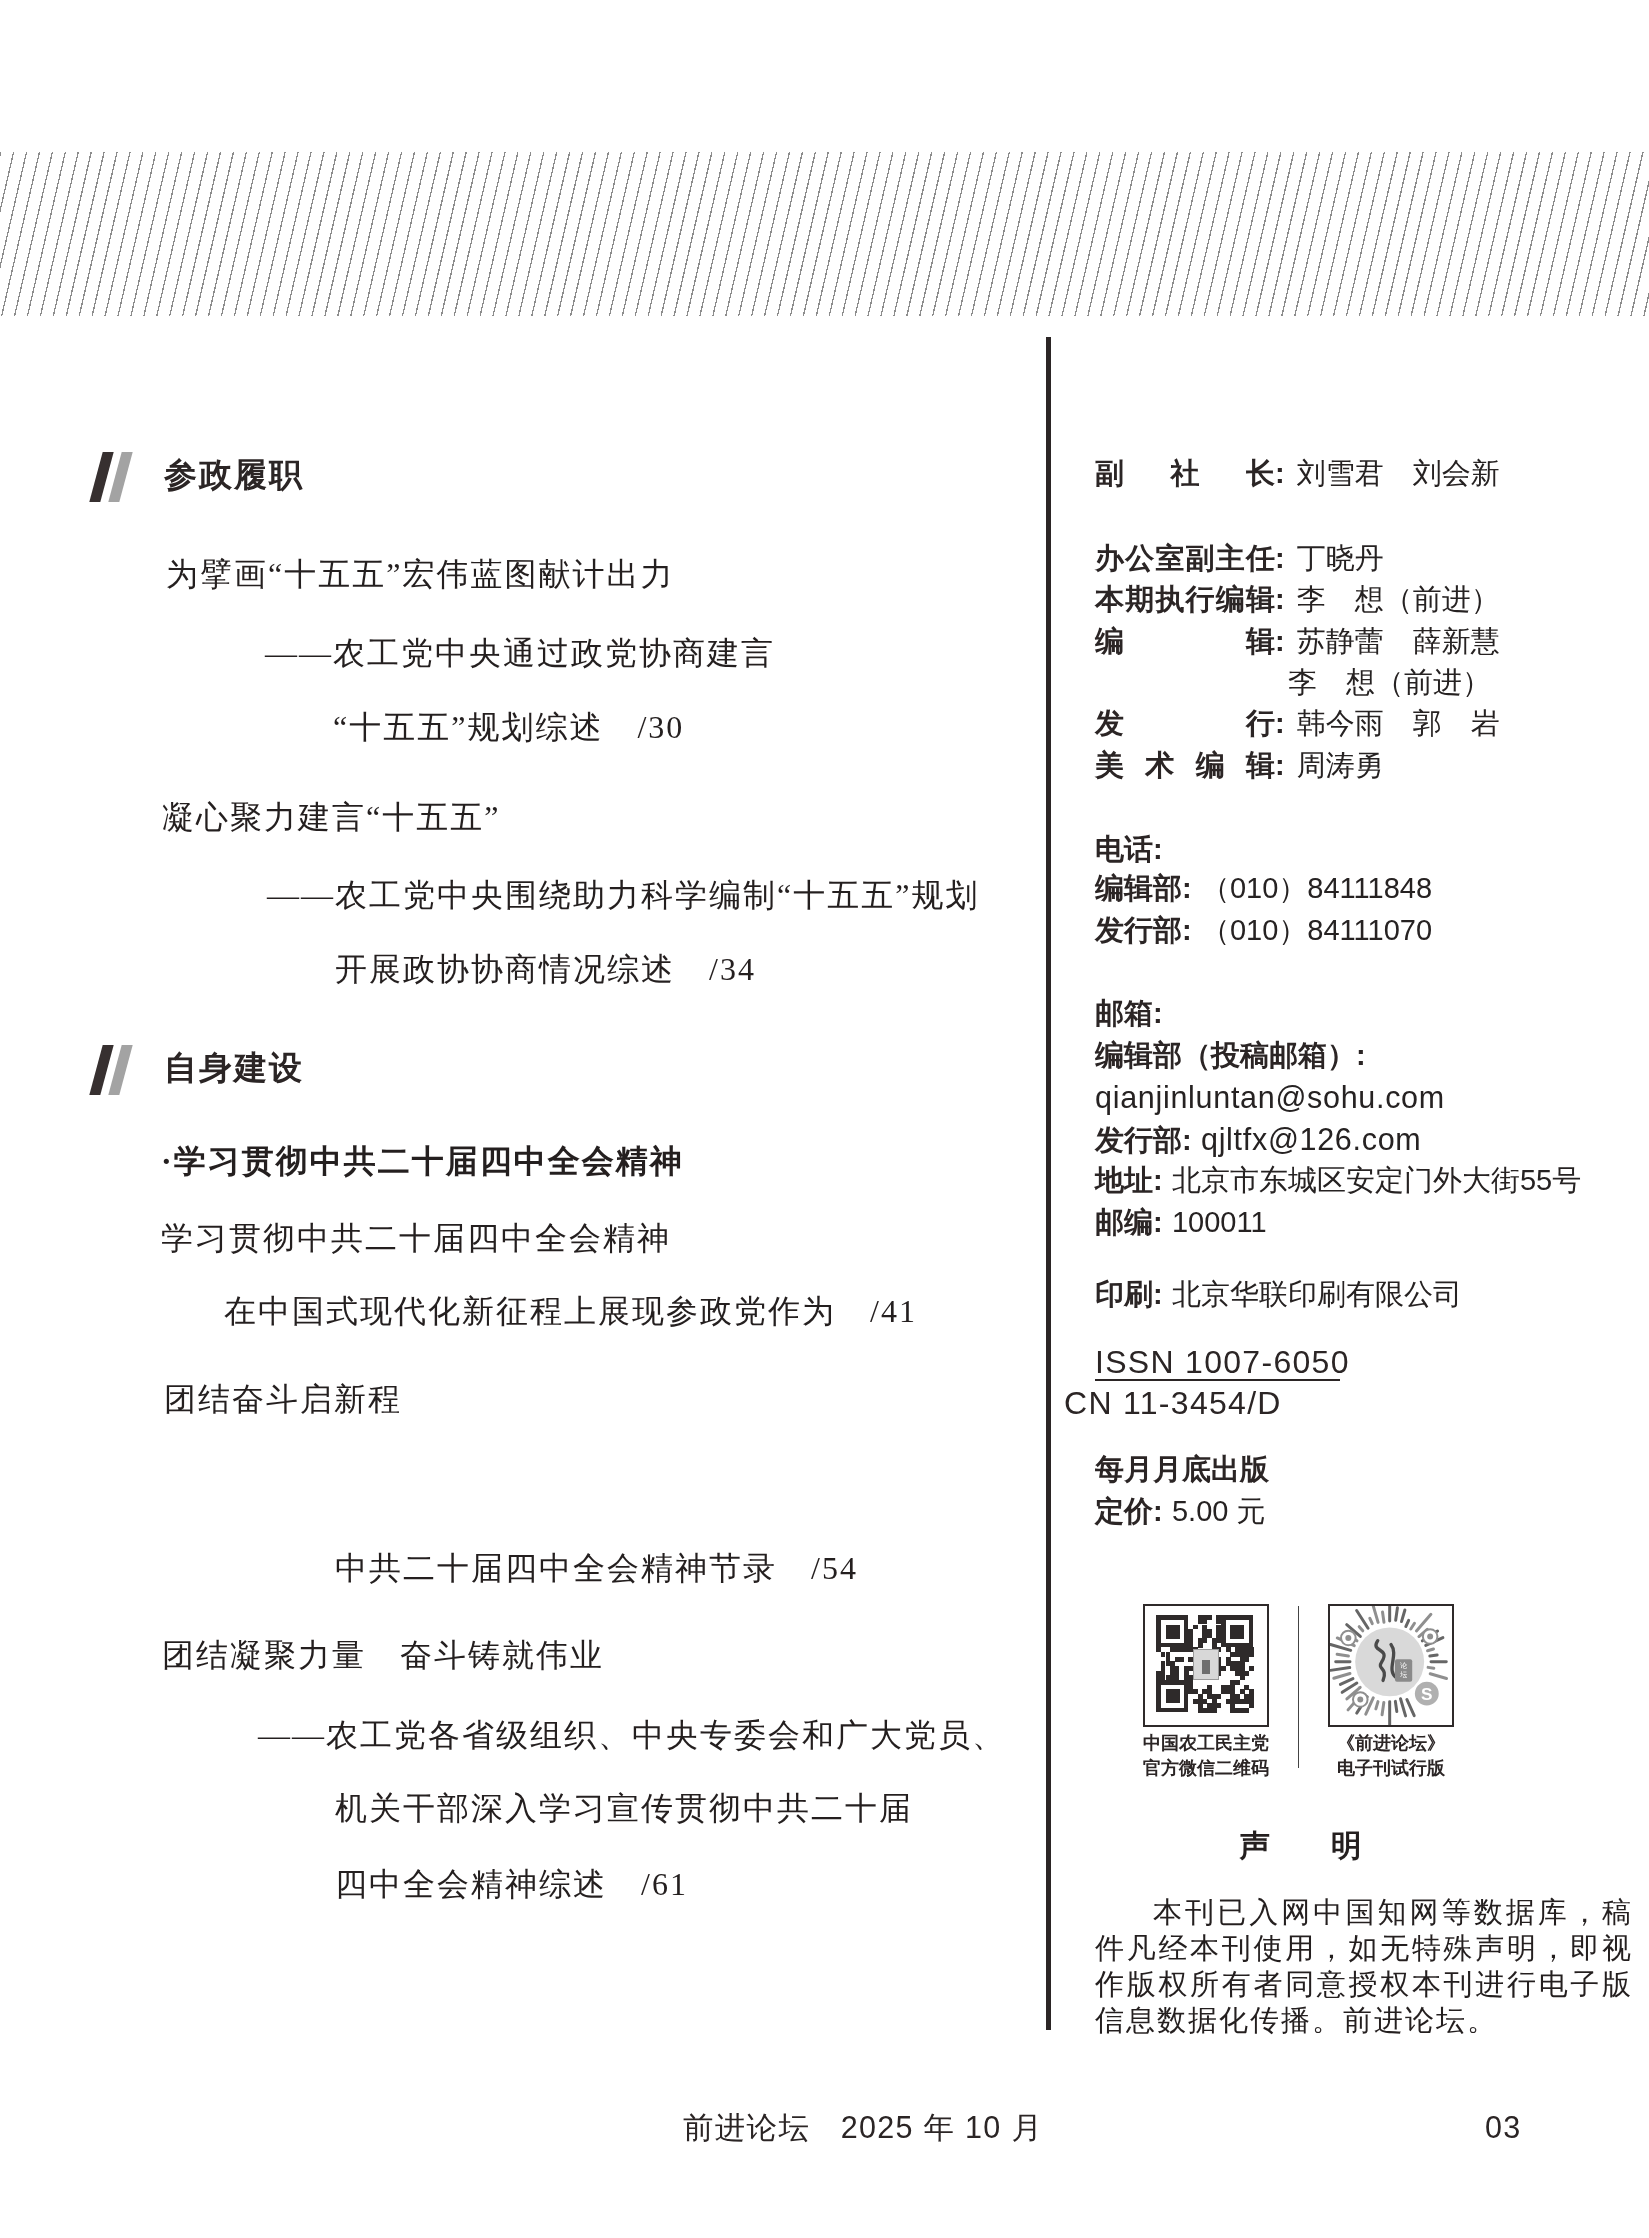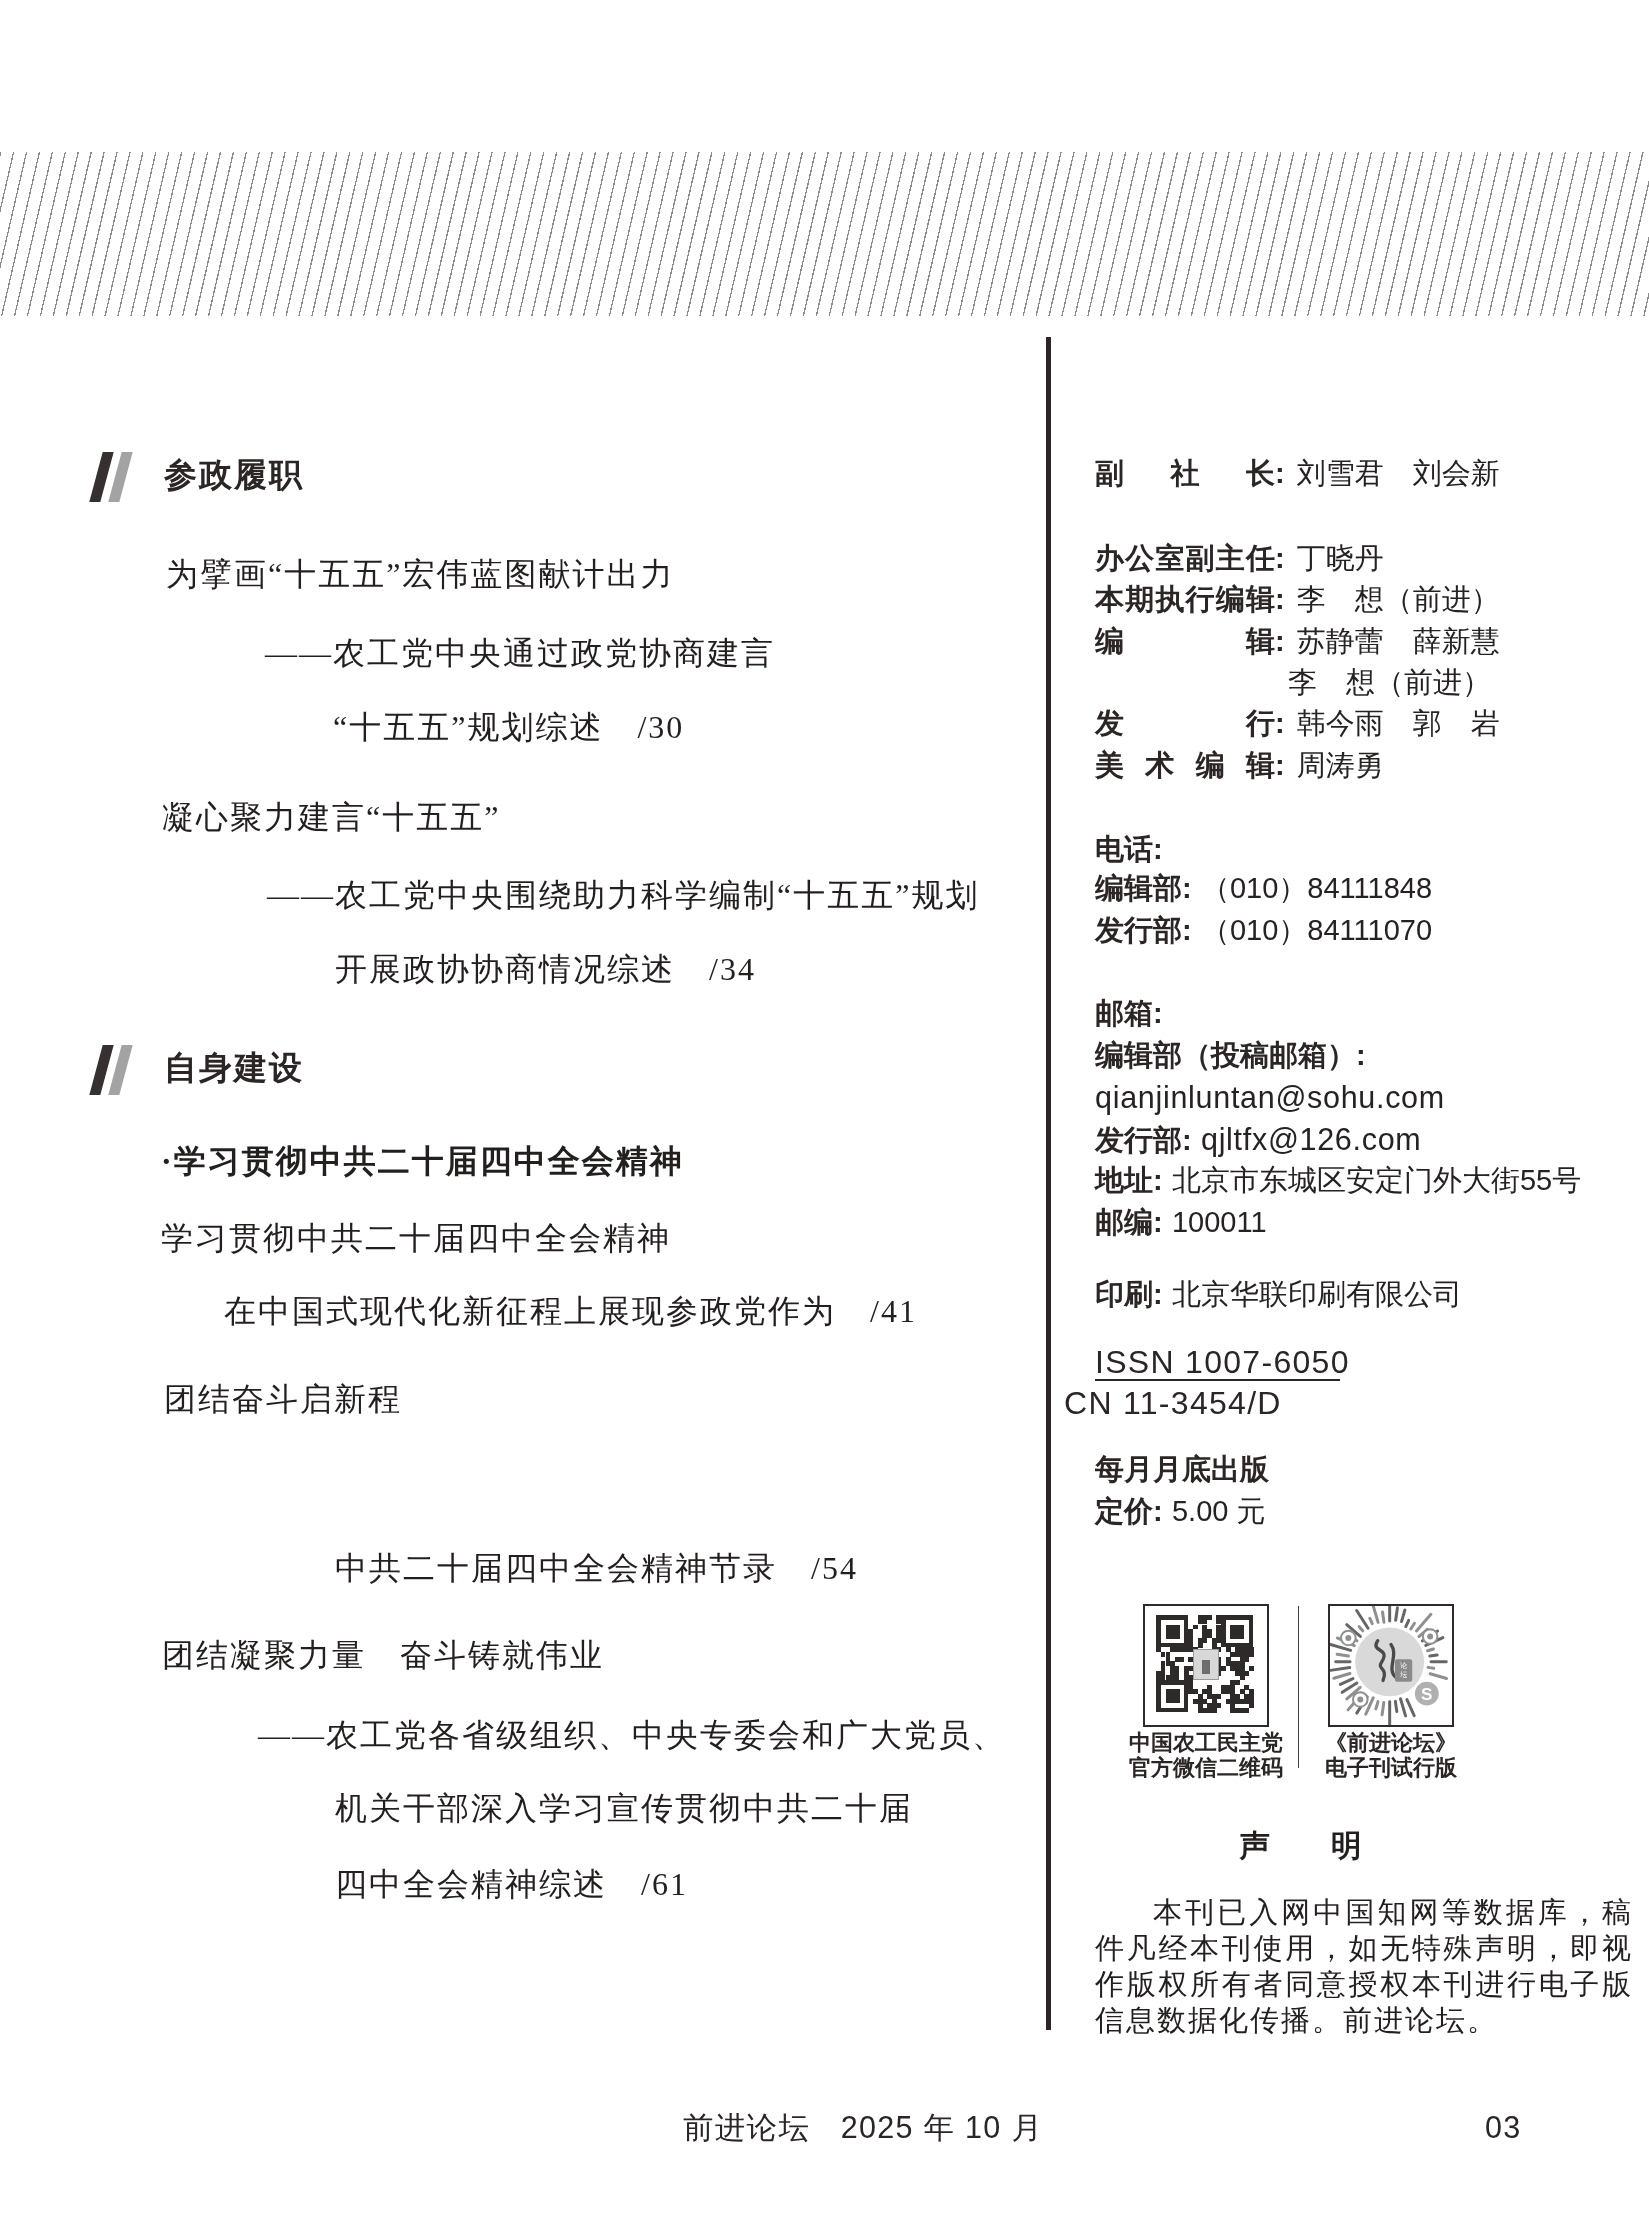--- a/index.html
+++ b/index.html
@@ -25,21 +25,21 @@
   .lbl{font-weight:600;color:#2b2525;margin-right:9.3px;}
   .val{font-weight:400;}
   .latin{font-size:30.5px;letter-spacing:0.7px;}
   .issn{font-size:32px;letter-spacing:1.3px;font-weight:400;color:#2b2525;}
   .issn-rule{position:absolute;left:1095px;top:1379px;width:245px;height:2px;background:#2b2525;}
   
   .qrbox{position:absolute;width:126px;height:123px;border:2px solid #2f2a2a;background:#fff;box-sizing:border-box;}
   .qrgrid{position:absolute;left:11.3px;top:9.3px;width:97px;height:97px;}
   .qm{position:absolute;width:4.6px;height:4.6px;background:#2e2a2a;}
   .qr-vdiv{position:absolute;left:1298px;top:1606px;width:1.3px;height:162px;background:#444;}
-  .cap{font-size:22px;line-height:26.5px;font-weight:600;color:#2b2525;text-align:center;position:absolute;width:172px;white-space:nowrap;}
+  .cap{font-size:18px;line-height:26.5px;font-weight:600;color:#2b2525;text-align:center;position:absolute;width:172px;white-space:nowrap;}
   
   .st-title{position:absolute;left:1095px;top:1826px;width:411px;text-align:center;
             font-family:"Liberation Serif",serif;font-weight:bold;font-size:30.5px;color:#241f1f;}
   .st-body{position:absolute;left:1095px;top:1894px;width:538px;
            font-family:"Liberation Serif",serif;font-size:29px;line-height:36px;letter-spacing:2px;
            text-align:justify;text-indent:2em;color:#241f1f;}
   
   .footer{font-size:30.5px;letter-spacing:1.3px;color:#2b2525;}
 </style>
 </head>

